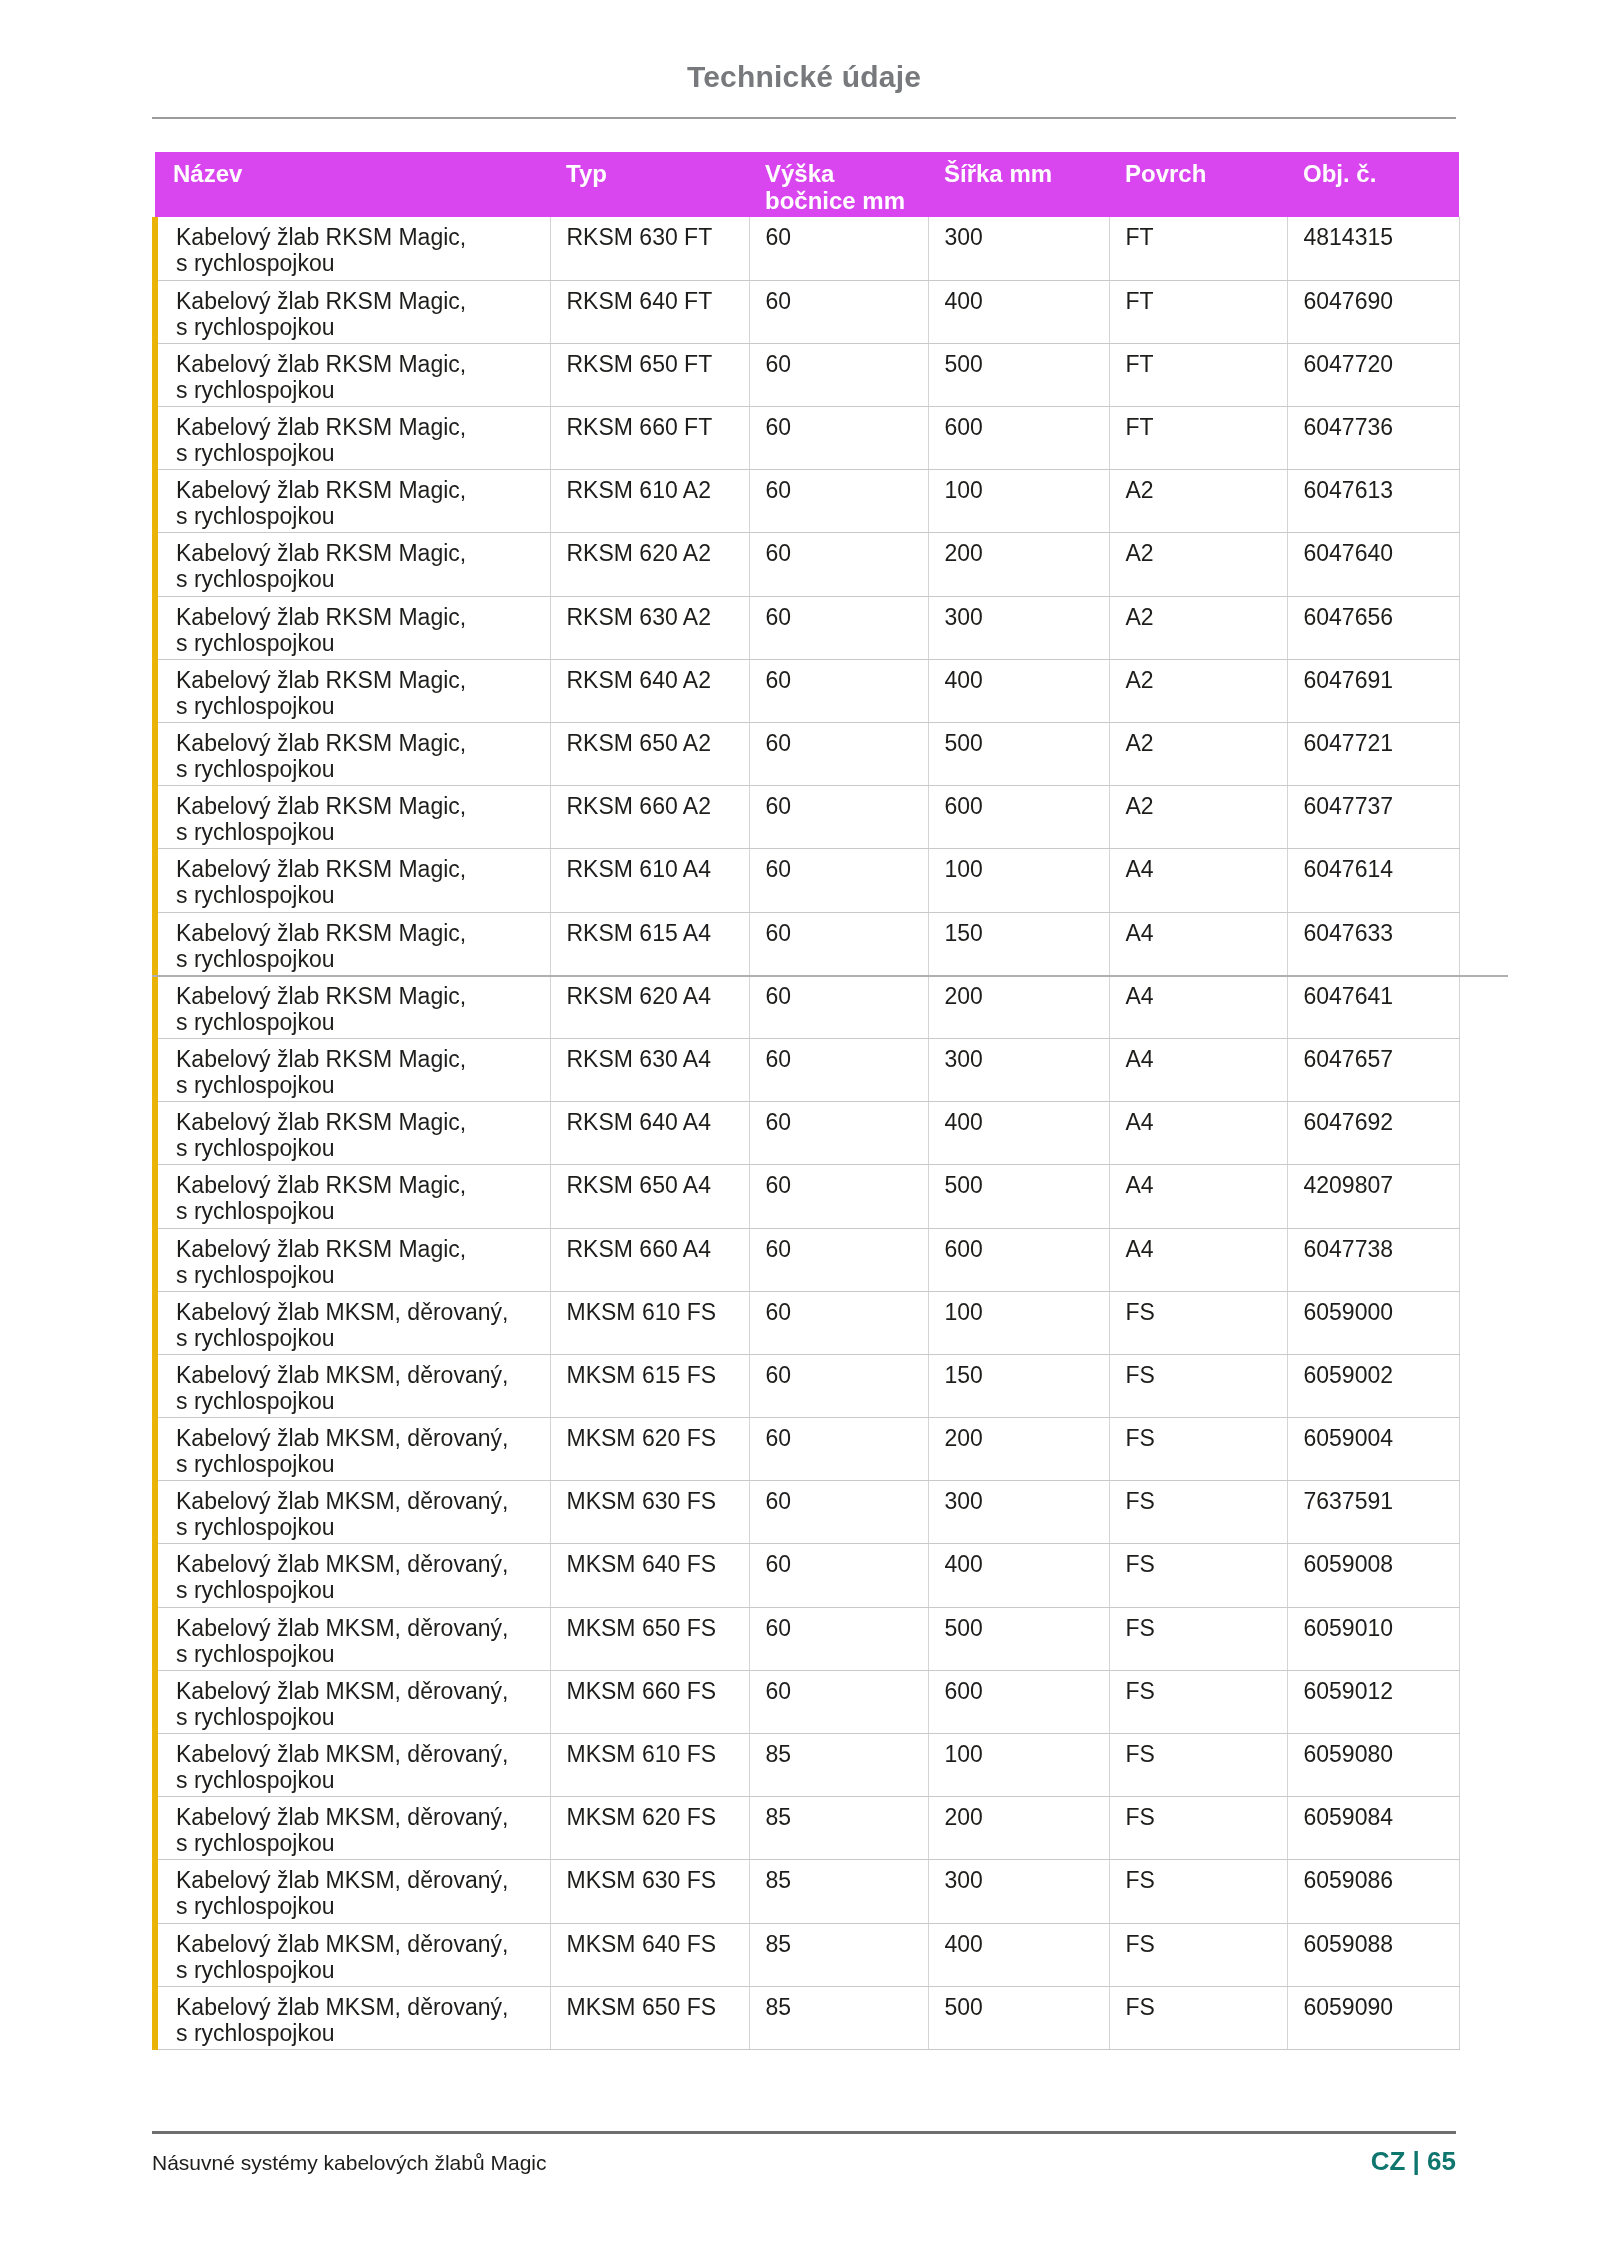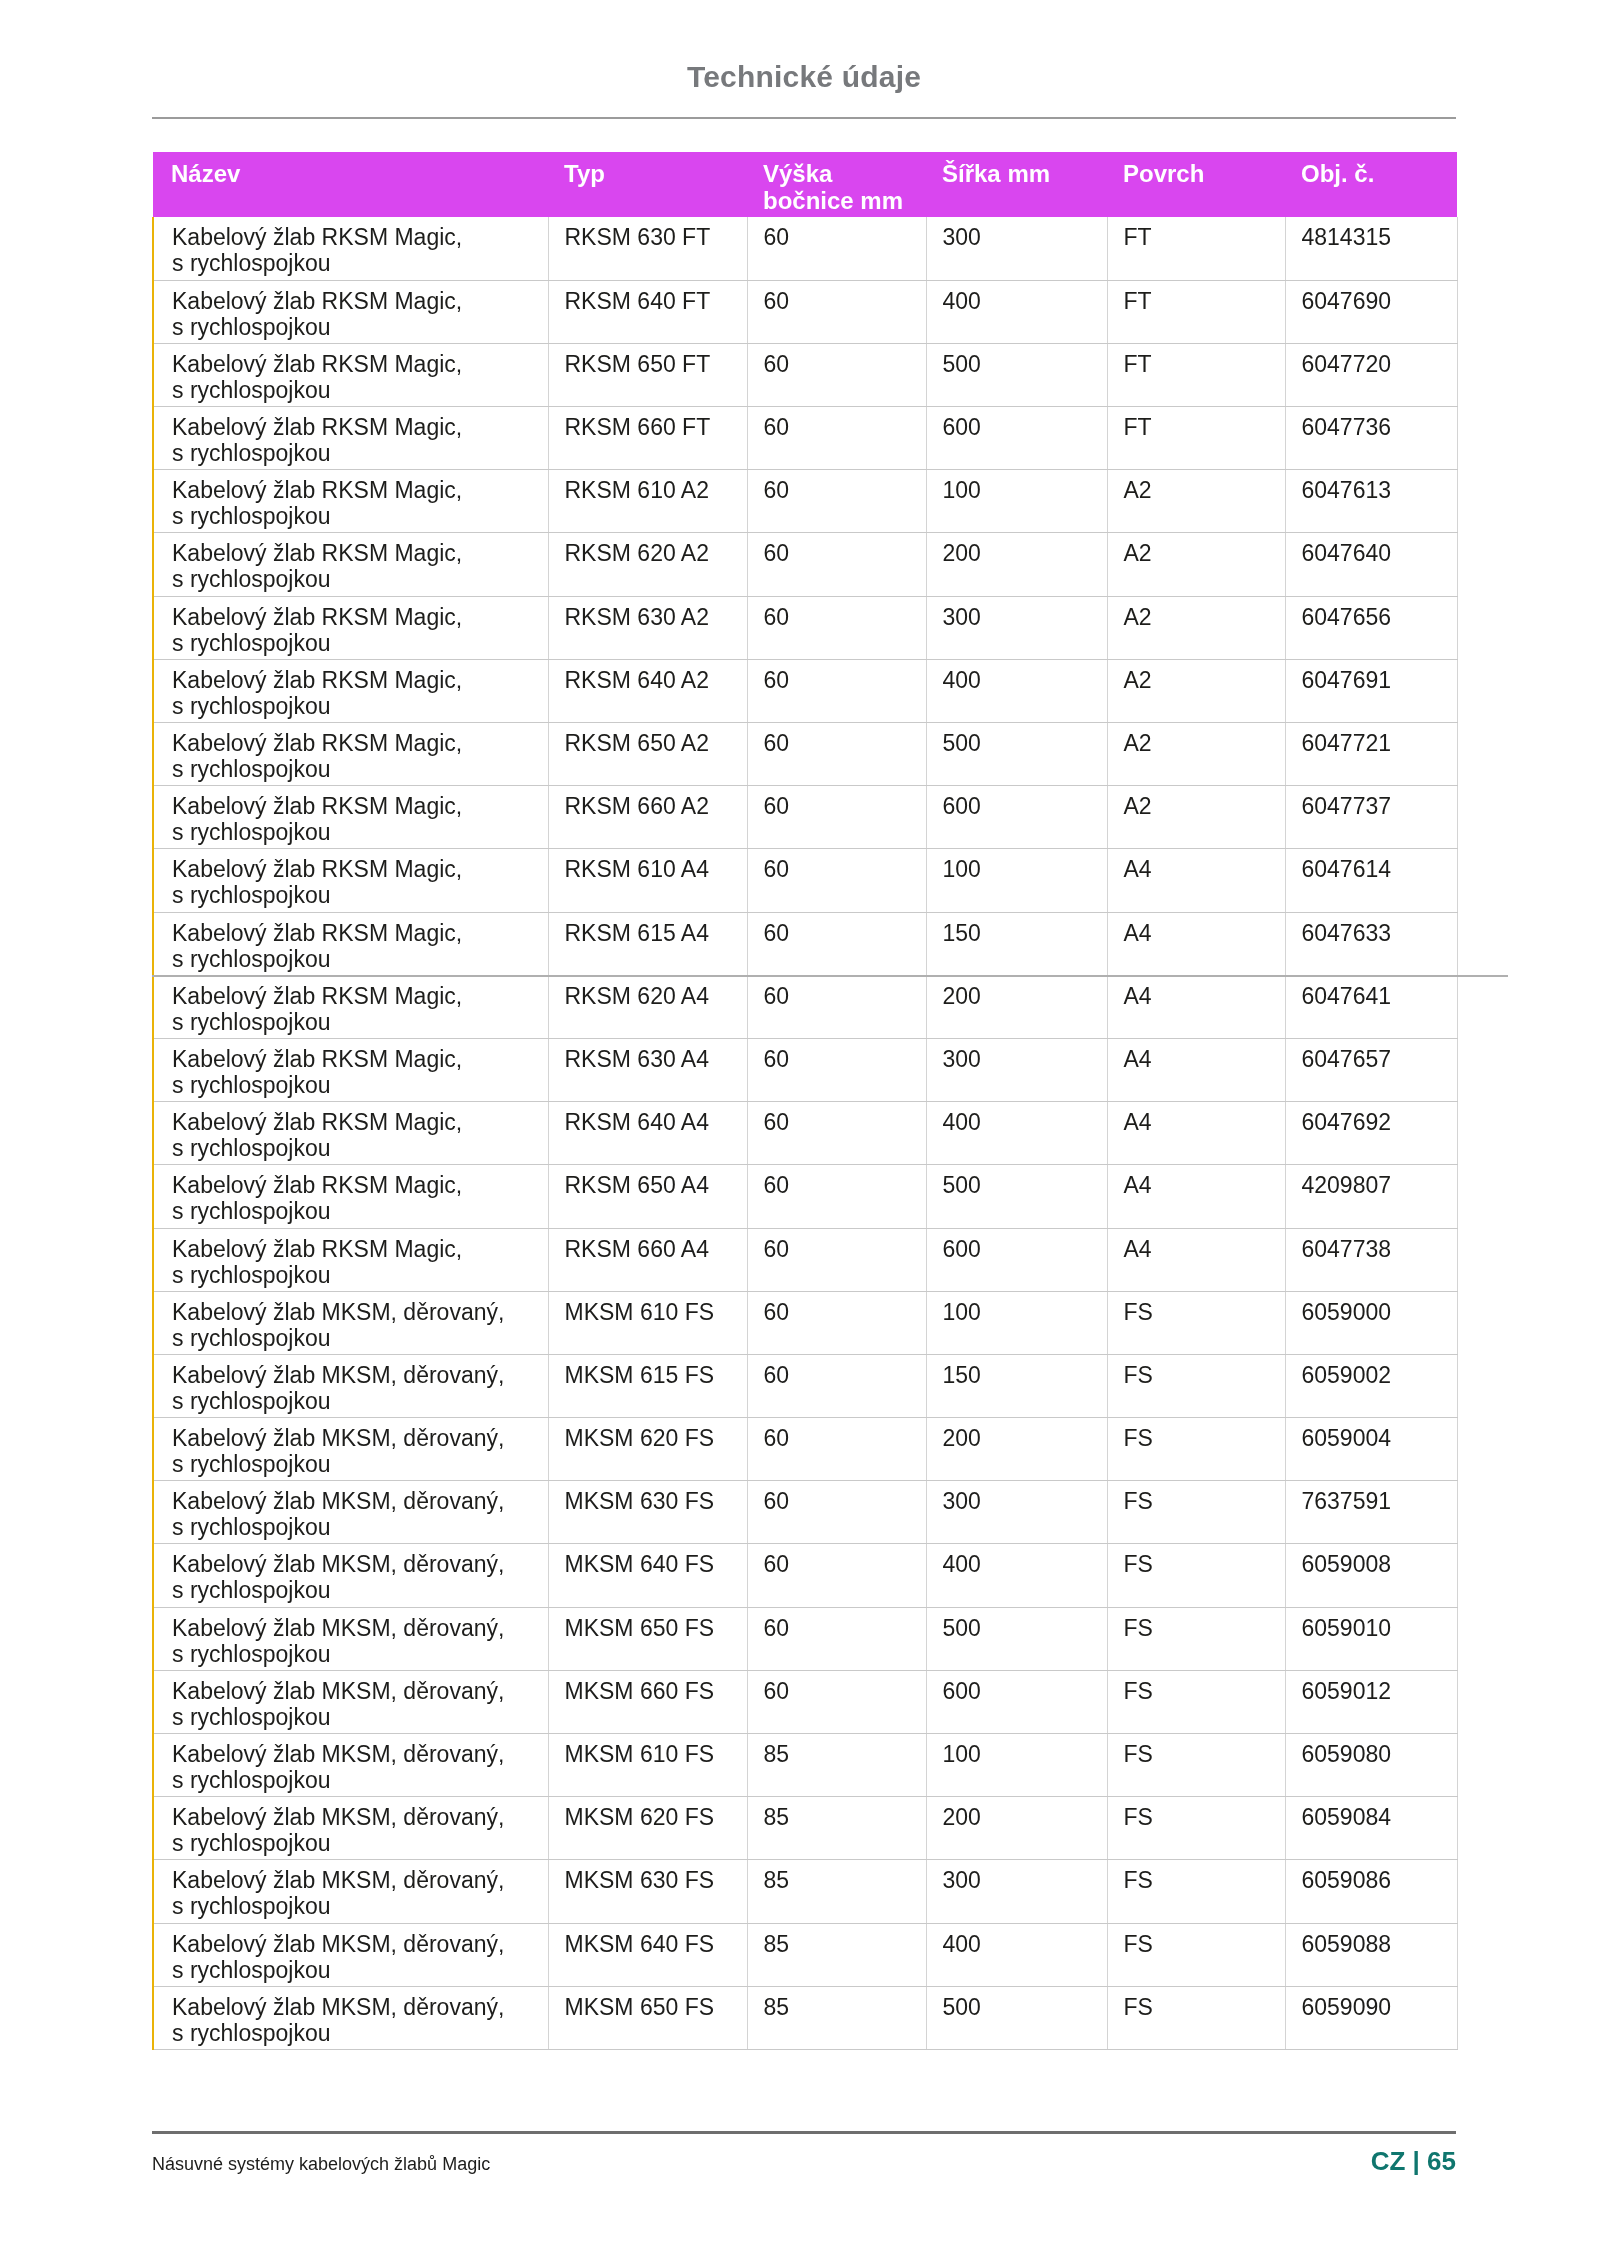--- a/index.html
+++ b/index.html
@@ -46,40 +46,40 @@
   tbody tr { height:63.2px; }
   tbody td {
     vertical-align:top;
     padding:7px 6px 0 16px;
     font-size:23px; line-height:26px;
     border-bottom:1px solid #c9c9c9;
     border-right:1px solid #d4d4d4;
     color:#1d1d1b;
     overflow:hidden;
   }
-  tbody td.c0 { border-left:2px solid #eab308; padding-left:18px; }
+  tbody td.c0 { border-left:6px solid #eab308; padding-left:18px; }
 
   .nl1, .nl2 { white-space:nowrap; }
 
   
   .section-divider {
     position:absolute; left:152px; top:975px; width:1356px; height:2px;
     background:#b0b0b0;
   }
 
   
   .footer-rule {
     position:absolute; left:152px; top:2131px; width:1304px; height:3px;
     background:#6e6e6e;
   }
   .page-footer {
     position:absolute; left:152px; top:2146px; width:1304px;
     display:flex; justify-content:space-between; align-items:baseline;
   }
-  .footer-left  { font-size:18px; color:#1d1d1b; }
+  .footer-left  { font-size:21px; color:#1d1d1b; }
   .footer-right { font-size:26px; font-weight:bold; color:#0f766e; }
 </style>
 </head>
 <body>
 
 <div class="page">
 
   <h1 class="page-title">Technické údaje</h1>
   <div class="title-rule"></div>
 

